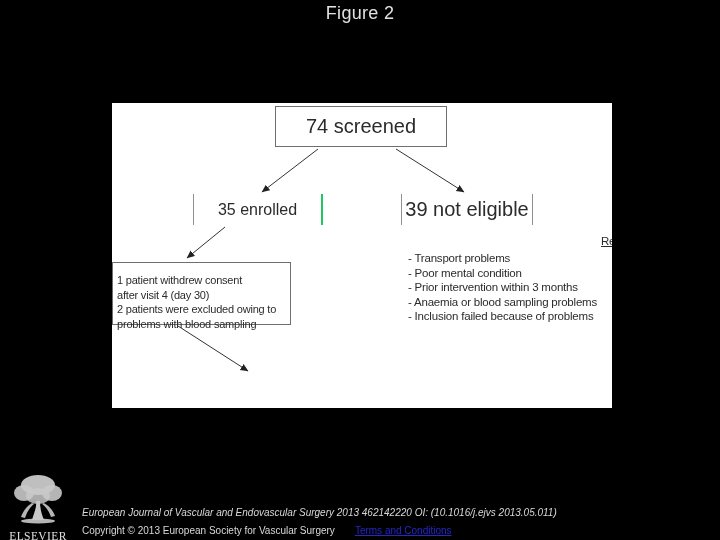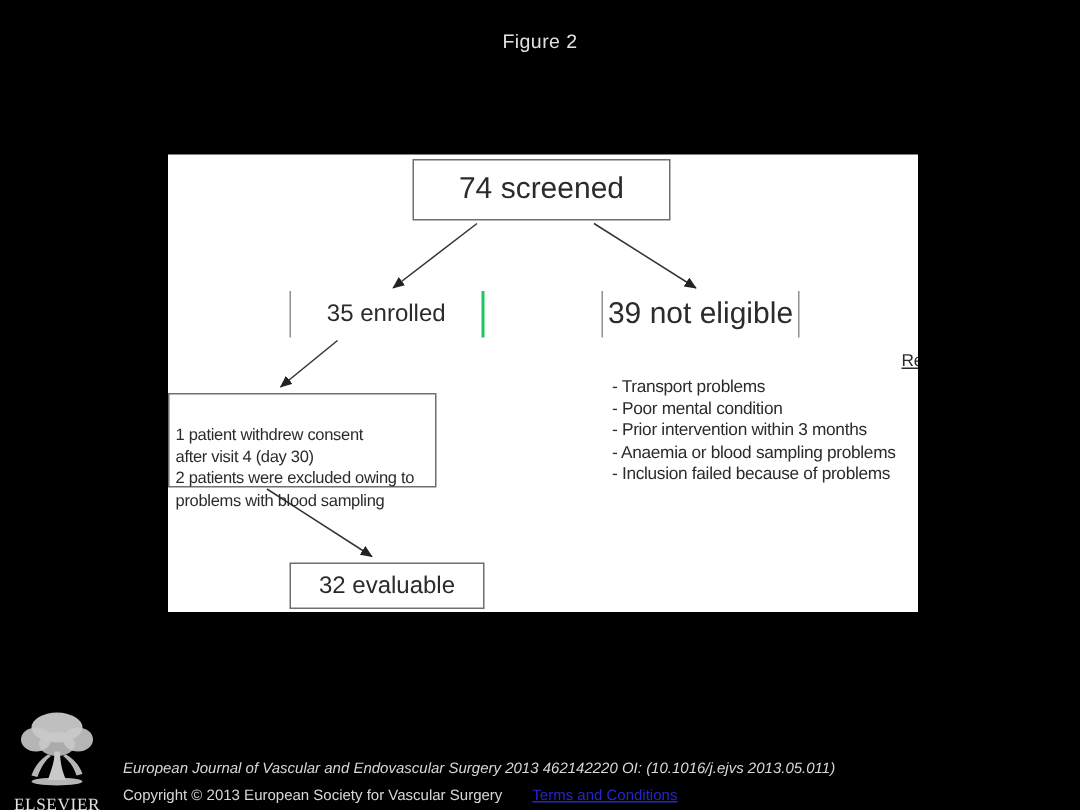--- a/index.html
+++ b/index.html
@@ -13,40 +13,40 @@
   }
   *{box-sizing:border-box; margin:0; padding:0;}
   html,body{width:720px;height:540px;overflow:hidden;}
   body{
     background:var(--bg);
     font-family:"Liberation Sans", sans-serif;
     position:relative;
   }
   .slide{position:absolute; inset:0; width:720px; height:540px; background:var(--bg);}
   .slide-title{
-    position:absolute; top:20px; left:0; width:720px;
-    text-align:center; font-size:13px; color:var(--title); letter-spacing:.3px;
+    position:absolute; top:3px; left:0; width:720px;
+    text-align:center; font-size:18px; color:var(--title); letter-spacing:.3px;
   }
   
   .panel{
     position:absolute; left:112px; top:103px; width:500px; height:305px;
     background:var(--panel); overflow:hidden; color:var(--ink);
   }
   .arrows{position:absolute; left:0; top:0; width:500px; height:305px;}
   .box{
     position:absolute; display:flex; align-items:center; justify-content:center;
     text-align:center; color:var(--ink);
   }
   .box-screened{left:163px; top:3px; width:172px; height:41px; border:1px solid var(--line); font-size:20px;}
   .box-enrolled{left:81px; top:91px; width:130px; height:31px; border-left:1px solid #909090; border-right:2px solid #22c55e; font-size:16px;}
   .box-noteligible{left:289px; top:91px; width:132px; height:31px; border-left:1px solid #909090; border-right:1px solid #909090; font-size:20px;}
   .box-excluded{
     left:0px; top:159px; width:179px; height:63px; border:1px solid var(--line);
     font-size:11px; line-height:14.6px; letter-spacing:-0.2px;
-    display:block; text-align:left; padding:20px 4px;
+    display:block; text-align:left; padding:10px 4px;
   }
   .box-evaluable{left:81px; top:272px; width:130px; height:31px; border:1px solid var(--line); font-size:16px;}
   .reasons{
     position:absolute; left:296px; top:131px; width:240px;
     font-size:11.5px; line-height:14.4px; letter-spacing:-0.2px; white-space:nowrap;
   }
   .reasons-heading{text-decoration:underline; margin-bottom:3px;text-align:right;}
   
   .logo{position:absolute; left:6px; top:473px; width:64px; text-align:center; color:#d4d4d4;}
   .logo-text{font-family:"Liberation Serif", serif; font-size:11.5px; color:#e0e0e0; margin-top:1px; letter-spacing:.4px;}
@@ -96,23 +96,20 @@
 
     <div class="reasons">
       <div class="reasons-heading">Reasons:</div>
       <div>- Transport problems</div>
       <div>- Poor mental condition</div>
       <div>- Prior intervention within 3 months</div>
       <div>- Anaemia or blood sampling problems</div>
       <div>- Inclusion failed because of problems</div>
     </div>
 
-    <div class="box box-evaluable">
-      <span>32 evaluable</span>
-    </div>
 
   </div>
 
   <div class="logo">
     <svg width="56" height="52" viewBox="0 0 56 52" xmlns="http://www.w3.org/2000/svg">
       <g fill="#c9c9c9">
         <ellipse cx="28" cy="12" rx="17" ry="10" opacity="0.95"></ellipse>
         <ellipse cx="14" cy="20" rx="10" ry="8" opacity="0.9"></ellipse>
         <ellipse cx="42" cy="20" rx="10" ry="8" opacity="0.9"></ellipse>
         <ellipse cx="28" cy="23" rx="12" ry="8" opacity="0.85"></ellipse>

